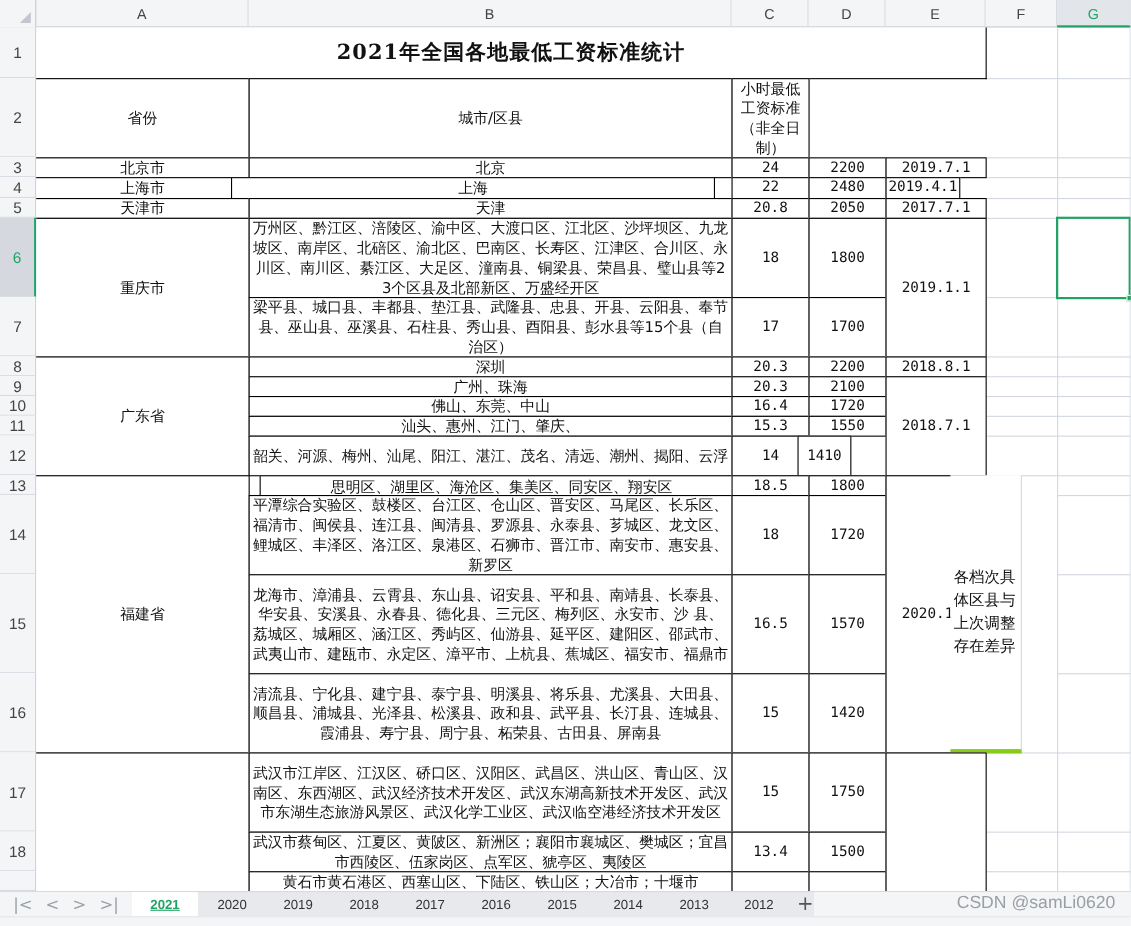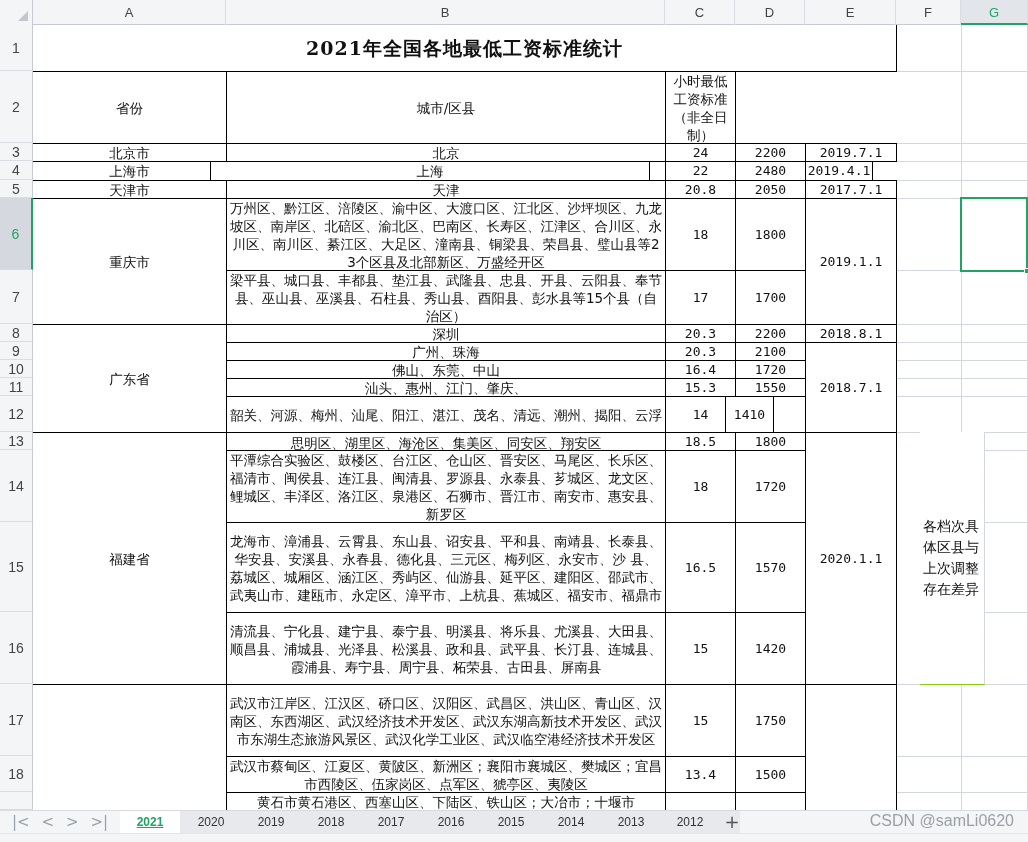--- a/index.html
+++ b/index.html
@@ -147,38 +147,38 @@
   <div class="cell b" style="left:226px;top:378px;width:440px;height:19px">汕头、惠州、江门、肇庆、</div>
   <div class="cell b num" style="left:665px;top:378px;width:71px;height:19px">15.3</div>
   <div class="cell b num" style="left:735px;top:378px;width:71px;height:19px">1550</div>
 
   <div class="cell b wrap" style="left:226px;top:396px;width:440px;height:37px">韶关、河源、梅州、汕尾、阳江、湛江、茂名、清远、潮州、揭阳、云浮</div>
   <div class="cell b num" style="left:665px;top:396px;width:71px;height:37px">14</div>
   <div class="cell b num" style="left:725px;top:396px;width:49px;height:37px">1410</div>
   <div class="cell b num" style="left:805px;top:342px;width:92px;height:91px">2018.7.1</div>
 
   <div class="cell b" style="left:33px;top:432px;width:194px;height:253px;border-left:none">福建省</div>
-  <div class="cell b" style="left:226px;top:432px;width:440px;height:21px">思明区、湖里区、海沧区、集美区、同安区、翔安区</div>
+  <div class="cell b" style="left:236px;top:432px;width:440px;height:21px">思明区、湖里区、海沧区、集美区、同安区、翔安区</div>
   <div class="cell b num" style="left:665px;top:432px;width:71px;height:19px">18.5</div>
   <div class="cell b num" style="left:735px;top:432px;width:71px;height:19px">1800</div>
 
   <div class="cell b wrap" style="left:226px;top:450px;width:440px;height:73px">平潭综合实验区、鼓楼区、台江区、仓山区、晋安区、马尾区、长乐区、福清市、闽侯县、连江县、闽清县、罗源县、永泰县、芗城区、龙文区、鲤城区、丰泽区、洛江区、泉港区、石狮市、晋江市、南安市、惠安县、新罗区</div>
   <div class="cell b num" style="left:665px;top:450px;width:71px;height:73px">18</div>
   <div class="cell b num" style="left:735px;top:450px;width:71px;height:73px">1720</div>
 
   <div class="cell b wrap" style="left:226px;top:522px;width:440px;height:91px">龙海市、漳浦县、云霄县、东山县、诏安县、平和县、南靖县、长泰县、华安县、安溪县、永春县、德化县、三元区、梅列区、永安市、沙 县、荔城区、城厢区、涵江区、秀屿区、仙游县、延平区、建阳区、邵武市、武夷山市、建瓯市、永定区、漳平市、上杭县、蕉城区、福安市、福鼎市</div>
   <div class="cell b num" style="left:665px;top:522px;width:71px;height:91px">16.5</div>
   <div class="cell b num" style="left:735px;top:522px;width:71px;height:91px">1570</div>
 
   <div class="cell b wrap" style="left:226px;top:612px;width:440px;height:73px">清流县、宁化县、建宁县、泰宁县、明溪县、将乐县、尤溪县、大田县、顺昌县、浦城县、光泽县、松溪县、政和县、武平县、长汀县、连城县、霞浦县、寿宁县、周宁县、柘荣县、古田县、屏南县</div>
   <div class="cell b num" style="left:665px;top:612px;width:71px;height:73px">15</div>
   <div class="cell b num" style="left:735px;top:612px;width:71px;height:73px">1420</div>
 
   <div class="cell b num" style="left:805px;top:432px;width:92px;height:253px">2020.1.1</div>
-  <div class="cell note" style="left:920px;top:432px;width:65px;height:253px;border-right:1px solid #d3d7df;border-bottom:1px solid #84cc16">各档次具体区县与上次调整存在差异</div>
+  <div class="cell note" style="left:864px;top:432px;width:65px;height:253px;border-right:1px solid #d3d7df;border-bottom:4px solid #84cc16">各档次具体区县与上次调整存在差异</div>
 
   <div class="cell b" style="left:33px;top:684px;width:194px;height:140px;border-left:none"></div>
   <div class="cell b wrap" style="left:226px;top:684px;width:440px;height:73px">武汉市江岸区、江汉区、硚口区、汉阳区、武昌区、洪山区、青山区、汉南区、东西湖区、武汉经济技术开发区、武汉东湖高新技术开发区、武汉市东湖生态旅游风景区、武汉化学工业区、武汉临空港经济技术开发区</div>
   <div class="cell b num" style="left:665px;top:684px;width:71px;height:73px">15</div>
   <div class="cell b num" style="left:735px;top:684px;width:71px;height:73px">1750</div>
 
   <div class="cell b wrap" style="left:226px;top:756px;width:440px;height:37px">武汉市蔡甸区、江夏区、黄陂区、新洲区；襄阳市襄城区、樊城区；宜昌市西陵区、伍家岗区、点军区、猇亭区、夷陵区</div>
   <div class="cell b num" style="left:665px;top:756px;width:71px;height:37px">13.4</div>
   <div class="cell b num" style="left:735px;top:756px;width:71px;height:37px">1500</div>
 

